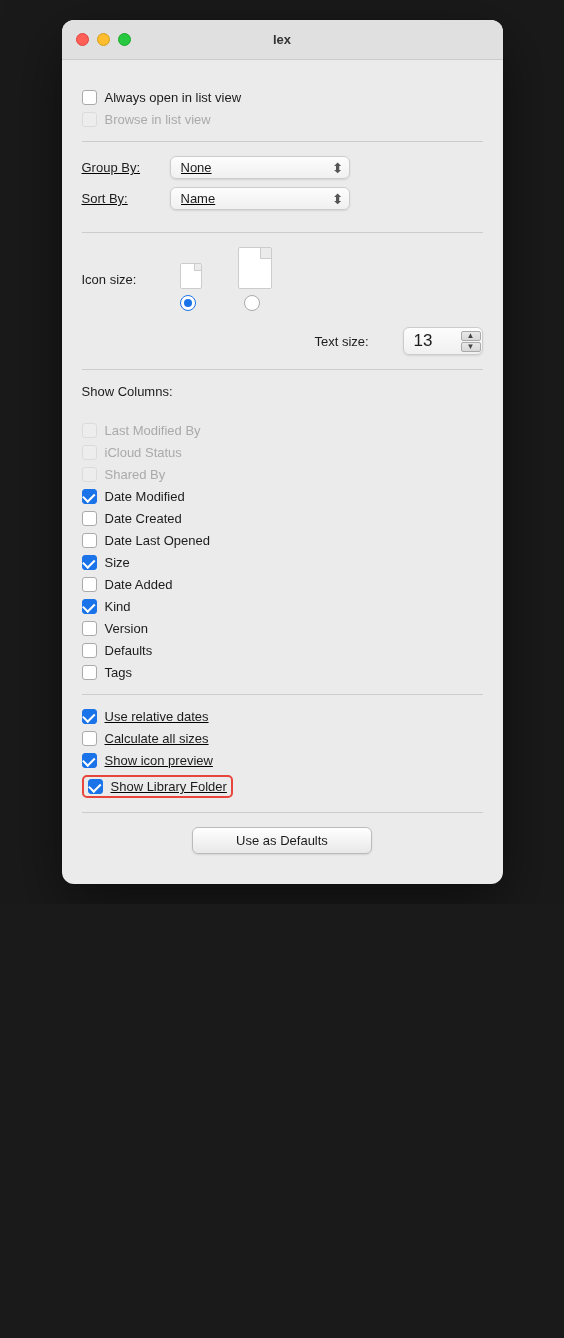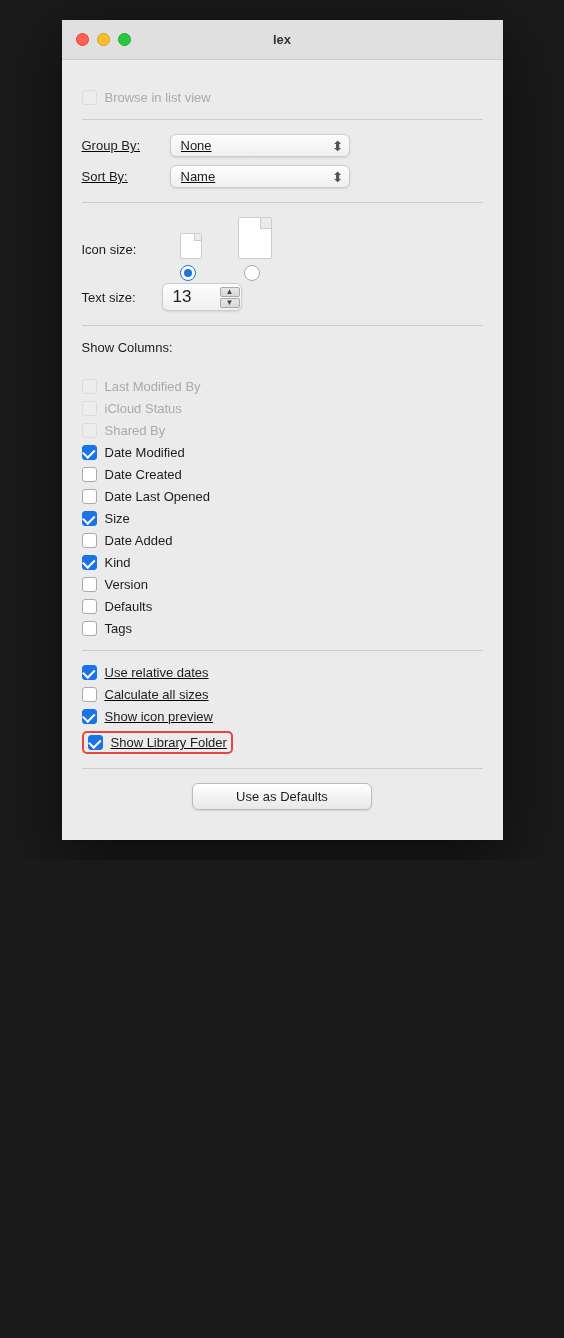--- a/index.html
+++ b/index.html
@@ -9,21 +9,21 @@
       display: flex;
       justify-content: center;
       align-items: flex-start;
       padding: 20px;
       font-family: -apple-system, BlinkMacSystemFont, 'SF Pro Text', 'Helvetica Neue', Arial, sans-serif;
     }
 
     .window {
       width: 441px;
       background: #ebebeb;
-      border-radius: 0;
+      border-radius: 12px;
       box-shadow: 0 20px 60px rgba(0,0,0,0.5), 0 0 0 0.5px rgba(0,0,0,0.2);
       overflow: hidden;
     }
 
     .titlebar {
       background: #e0e0e0;
       height: 40px;
       display: flex;
       align-items: center;
       justify-content: center;
@@ -69,21 +69,21 @@
     }
 
     .row {
       display: flex;
       align-items: center;
       margin-bottom: 8px;
       gap: 8px;
       text-decoration: underline;
     }
 
-    .row:last-child { margin-bottom: 0; }
+    .row:last-child { margin-bottom: 8px; }
 
     .checkbox-row {
       display: flex;
       align-items: center;
       gap: 8px;
       margin-bottom: 7px;
     }
 
     .checkbox-row:last-child { margin-bottom: 0; }
 
@@ -241,21 +241,23 @@
       content: '';
       width: 8px;
       height: 8px;
       border-radius: 50%;
       background: #1a73e8;
     }
 
     .text-size-row {
       display: flex;
       align-items: center;
-      margin-top: 2px;
+      gap: 8px;
+      margin-top: 16px;
+      justify-content: flex-end;
     }
 
     .stepper-wrapper {
       position: relative;
       display: inline-flex;
       align-items: center;
     }
 
     .stepper-input {
       background: white;
@@ -365,20 +367,24 @@
       <div class="traffic-light close"></div>
       <div class="traffic-light minimize"></div>
       <div class="traffic-light maximize"></div>
     </div>
     <span class="titlebar-title">lex</span>
   </div>
 
   <div class="content">
 
     <div class="section">
+      <div class="checkbox-row">
+        <div class="checkbox"></div>
+        <span class="label">Always open in list view</span>
+      </div>
       <div class="checkbox-row">
         <div class="checkbox disabled"></div>
         <span class="label disabled">Browse in list view</span>
       </div>
     </div>
 
     <div class="section">
       <div class="row">
         <span class="label-key">Group By:</span>
         <div class="select-wrapper">

